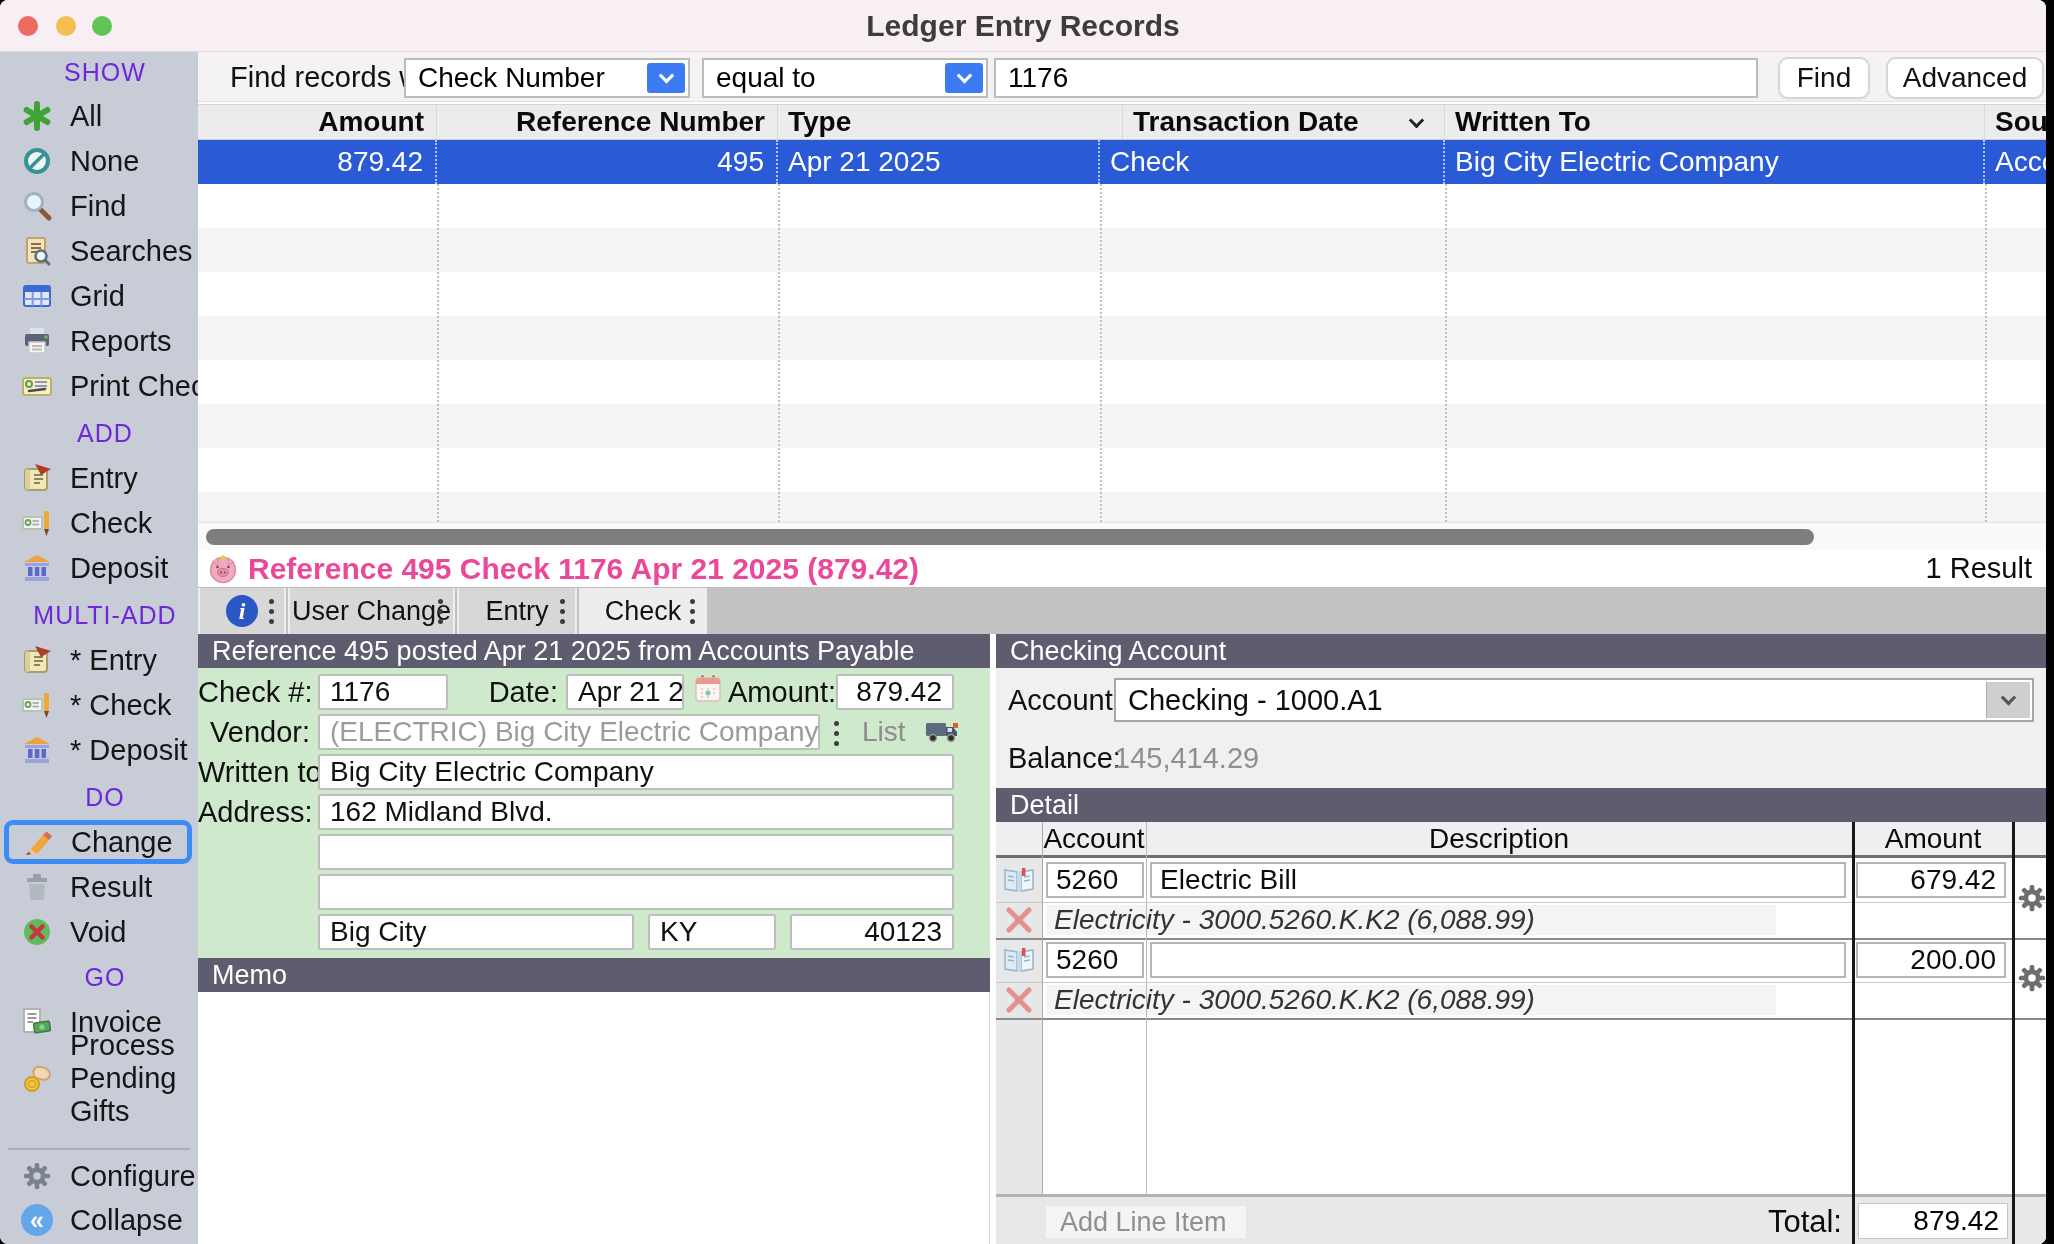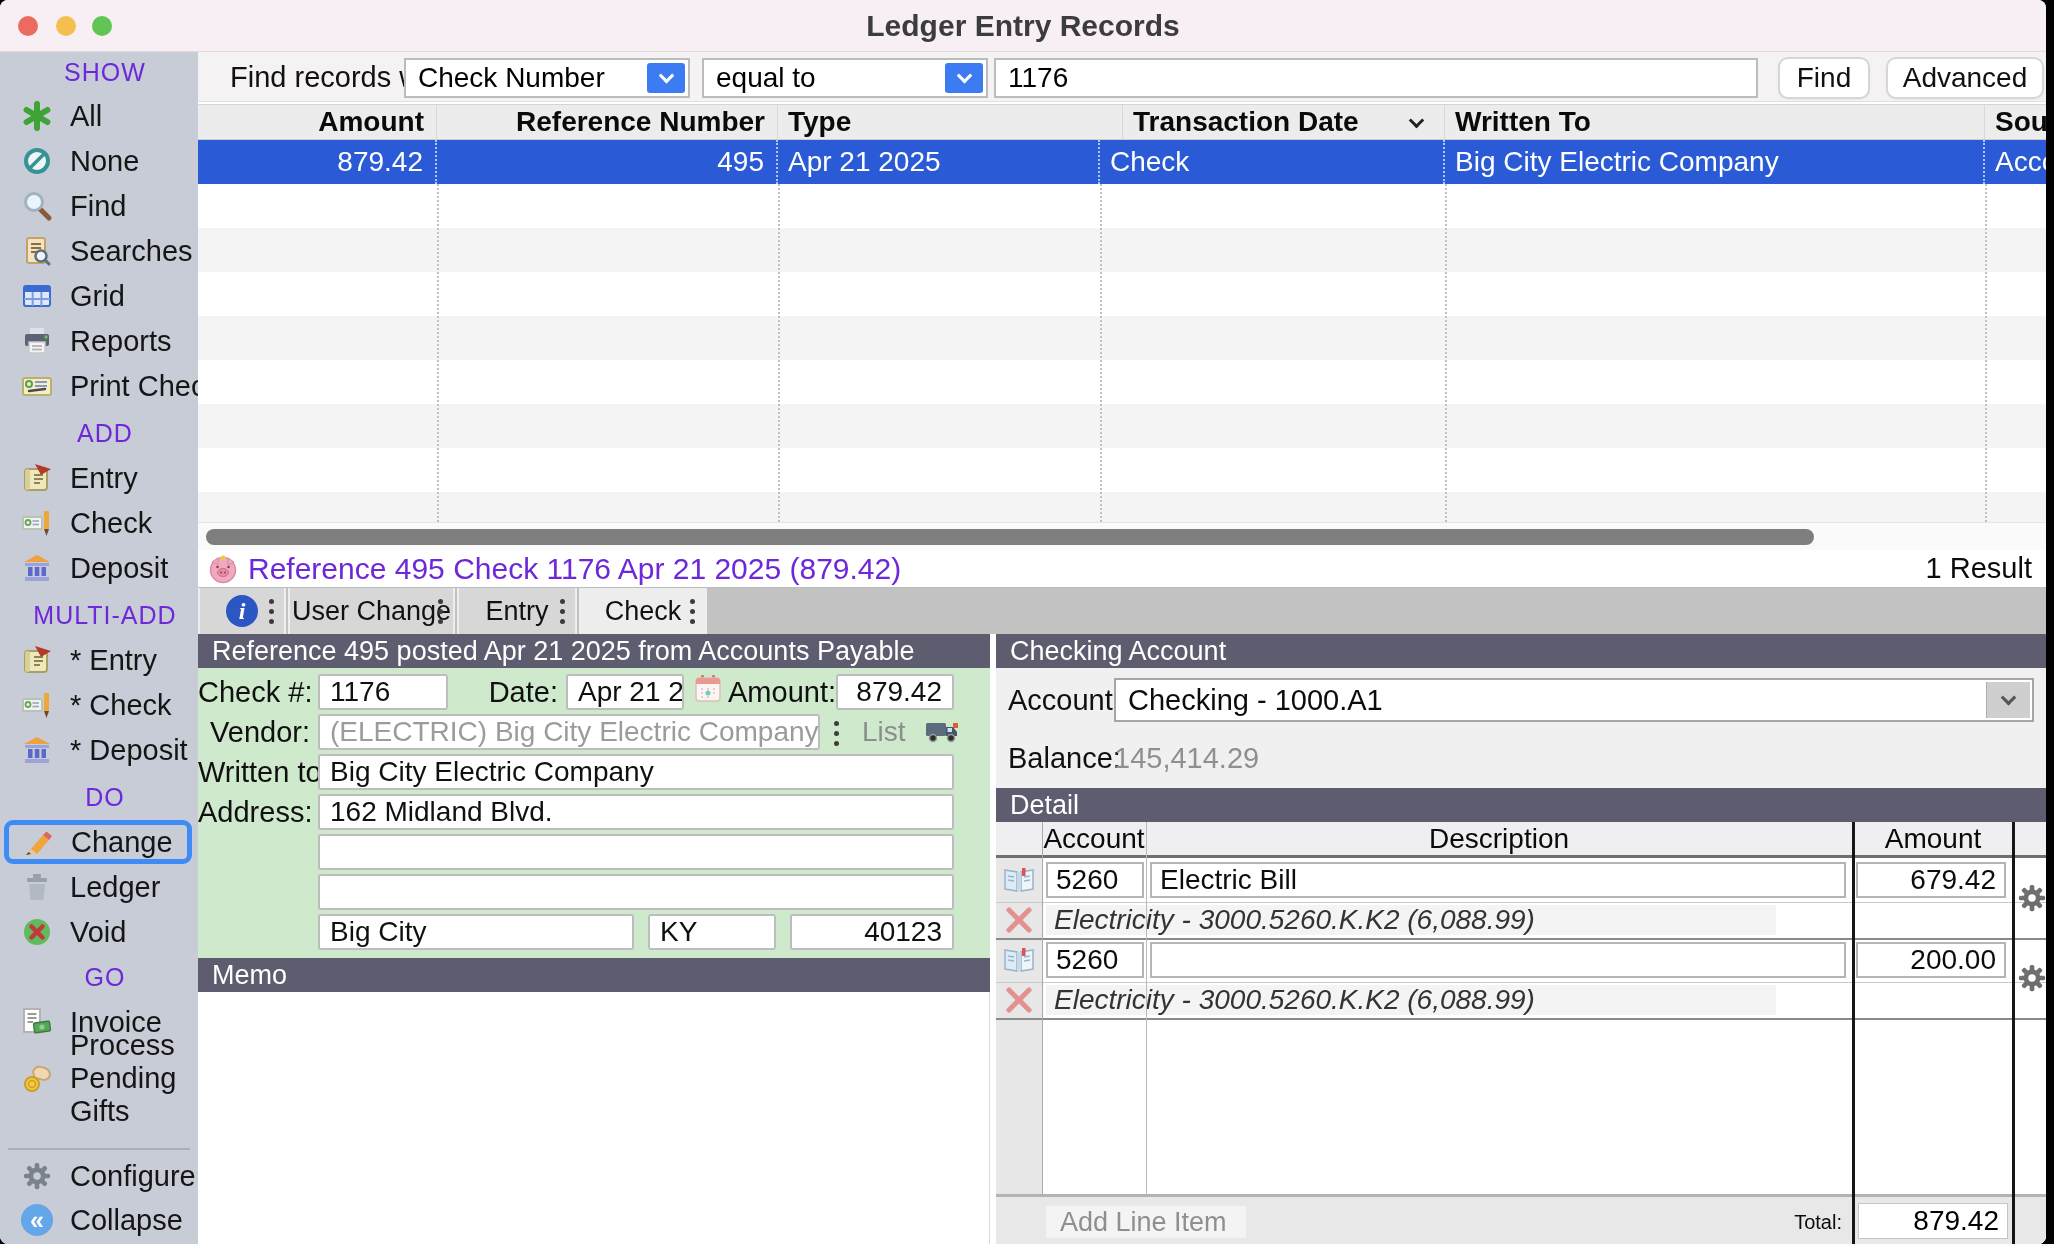--- a/index.html
+++ b/index.html
@@ -58,21 +58,21 @@
     background:repeating-linear-gradient(#fff 0 44px,#f4f4f4 44px 88px)}
   .dash{position:absolute;top:132px;height:338px;border-left:2px dotted #c0c0c0}
   .chev-dark{width:11px;height:11px;border-right:3px solid #222;border-bottom:3px solid #222;
     transform:rotate(45deg);display:inline-block;margin-left:auto;margin-right:22px;margin-top:10px}
   .scrollzone{position:absolute;top:470px;left:0;width:1848px;height:28px;background:#fbfafa;
     border-top:1px solid #e4e4e4}
   .thumb{position:absolute;left:8px;top:6px;width:1608px;height:16px;border-radius:8px;background:#7e7e7e}
   
   .recbar{position:absolute;top:498px;left:0;width:1848px;height:38px;background:#fff;
     border-bottom:1px solid #bdbdbd;display:flex;align-items:center}
-  .rectitle{font-size:30px;font-weight:400;color:#6d28d9;margin-left:8px;white-space:nowrap}
+  .rectitle{font-size:30px;font-weight:700;color:#ec4899;margin-left:8px;white-space:nowrap}
   .recresult{position:absolute;right:14px;font-size:29px;color:#0c0c0c}
   .tabbar{position:absolute;top:536px;left:0;width:1848px;height:46px;background:#c2c2c2}
   .tab{position:absolute;top:0;height:46px;background:#d7d7d7;border-left:2px solid #eee;
     border-right:2px solid #eee;display:flex;align-items:center;justify-content:center;
     font-size:27px;color:#111}
   .tab.sel{background:#ededed}
   .vdots{position:absolute;right:10px;top:11px;display:flex;flex-direction:column;gap:5px}
   .vdots i{width:5px;height:5px;border-radius:50%;background:#3c3c3c}
   .info-ic{width:32px;height:32px;border-radius:50%;background:#2a57c4;color:#fff;
     display:flex;align-items:center;justify-content:center;
@@ -106,21 +106,21 @@
     line-height:31px;padding:0 8px;white-space:nowrap;overflow:hidden;color:#0c0c0c}
   .alloc{position:absolute;height:30px;background:#f4f4f4;font-size:28px;font-style:italic;
     line-height:30px;padding-left:8px;color:#333;white-space:nowrap;overflow:hidden}
   .rline{position:absolute;left:0;width:1050px;border-top:1px solid #c9c9c9}
   .rline.strong{border-top:2px solid #8a8a8a}
   .vline{position:absolute;width:0}
   .dtbottom{position:absolute;top:560px;left:0;width:1050px;height:50px;background:#e9e8e9;
     border-top:3px solid #b3b3b3}
   .addline{position:absolute;left:50px;top:9px;width:200px;height:32px;background:#f5f4f5;
     color:#8f8f8f;font-size:27px;line-height:32px;padding-left:14px;white-space:nowrap}
-  .totallbl{position:absolute;left:600px;top:8px;width:246px;text-align:right;font-size:20px;
+  .totallbl{position:absolute;left:600px;top:8px;width:246px;text-align:right;font-size:31px;
     line-height:34px;color:#0c0c0c}
   .totalbox{position:absolute;left:862px;top:6px;width:150px;height:36px;background:#fff;
     border:1px solid #c5c5c5;font-size:28px;line-height:34px;text-align:right;padding-right:8px}
   .gear{position:absolute;left:1021px}
   .graytxt{color:#8f8f8f}
 </style>
 </head>
 <body>
 
 <div class="window">
@@ -309,21 +309,21 @@
       <span class="lb">Change</span>
     </div>
     <div class="srow" style="top:813px">
       <span class="ic">
           <svg width="32" height="32" viewBox="0 0 32 32">
             <rect x="12" y="3" width="8" height="4" rx="1" fill="#9aa0a8"></rect>
             <rect x="6" y="7" width="20" height="4" rx="1" fill="#9aa0a8"></rect>
             <polygon points="8,13 24,13 22.5,29 9.5,29" fill="#b3b9c1"></polygon>
           </svg>
         </span>
-      <span class="lb">Ledger</span>
+      <span class="lb">Result</span>
     </div>
     <div class="srow" style="top:858px">
       <span class="ic">
           <svg width="32" height="32" viewBox="0 0 32 32">
             <circle cx="16" cy="16" r="13" fill="#63b95e"></circle>
             <line x1="10.5" y1="10.5" x2="21.5" y2="21.5" stroke="#bf3b3b" stroke-width="4.5" stroke-linecap="round"></line>
             <line x1="21.5" y1="10.5" x2="10.5" y2="21.5" stroke="#bf3b3b" stroke-width="4.5" stroke-linecap="round"></line>
           </svg>
         </span>
       <span class="lb">Void</span>

